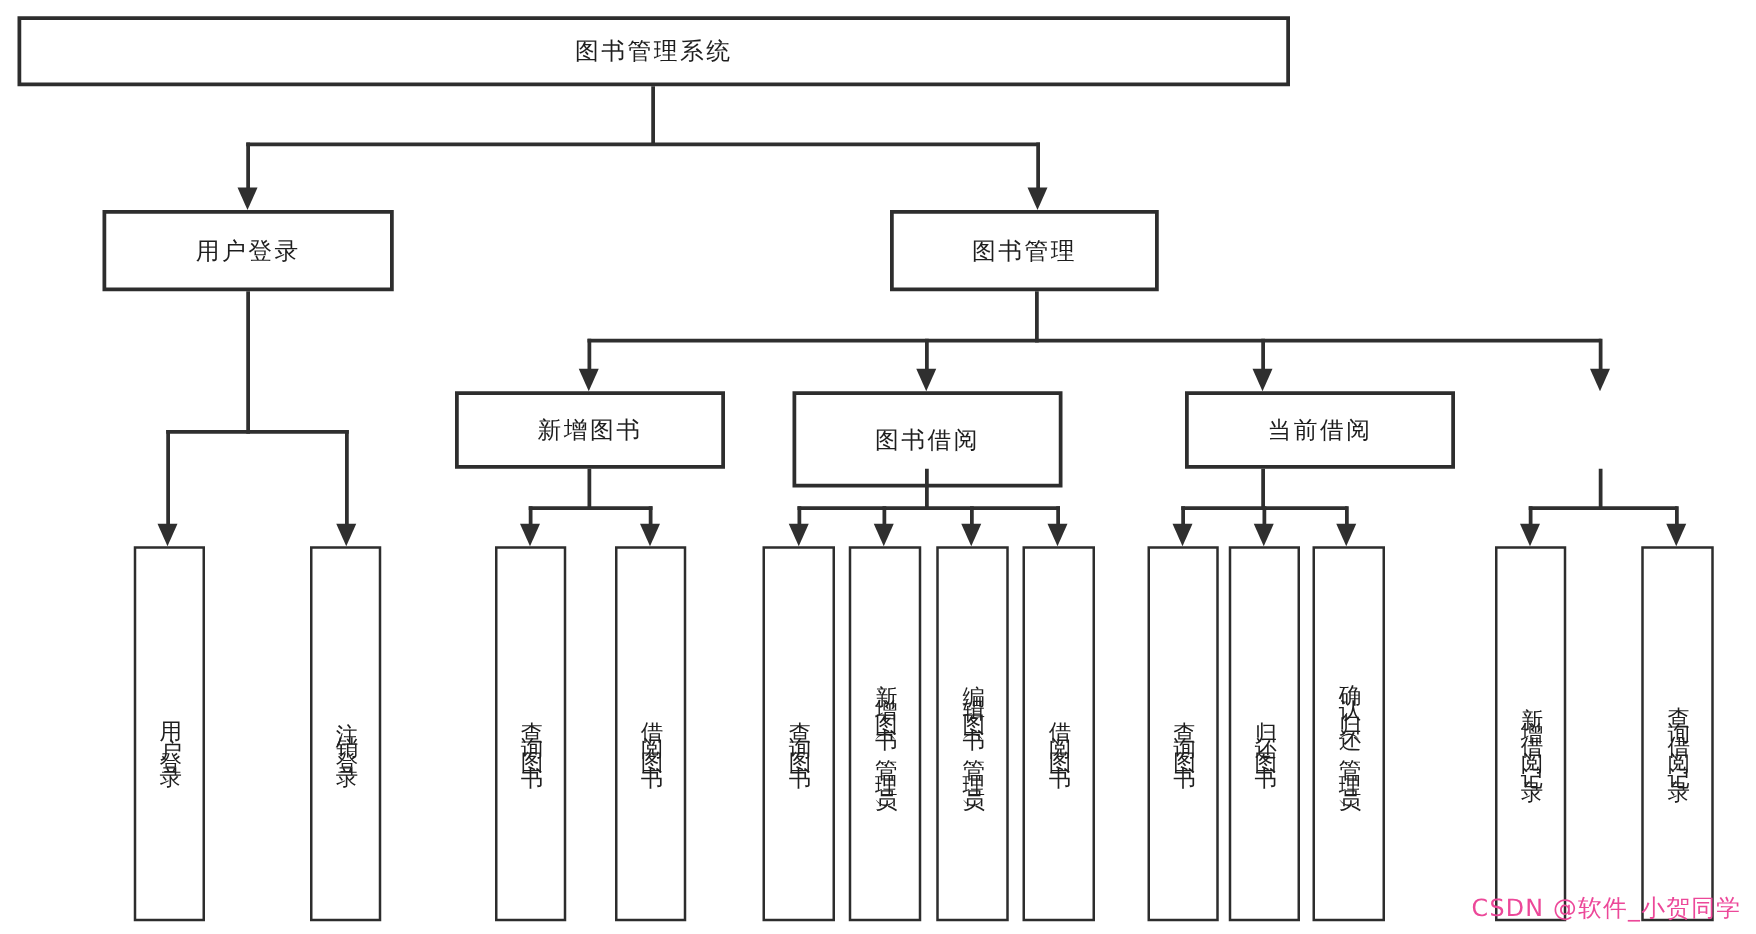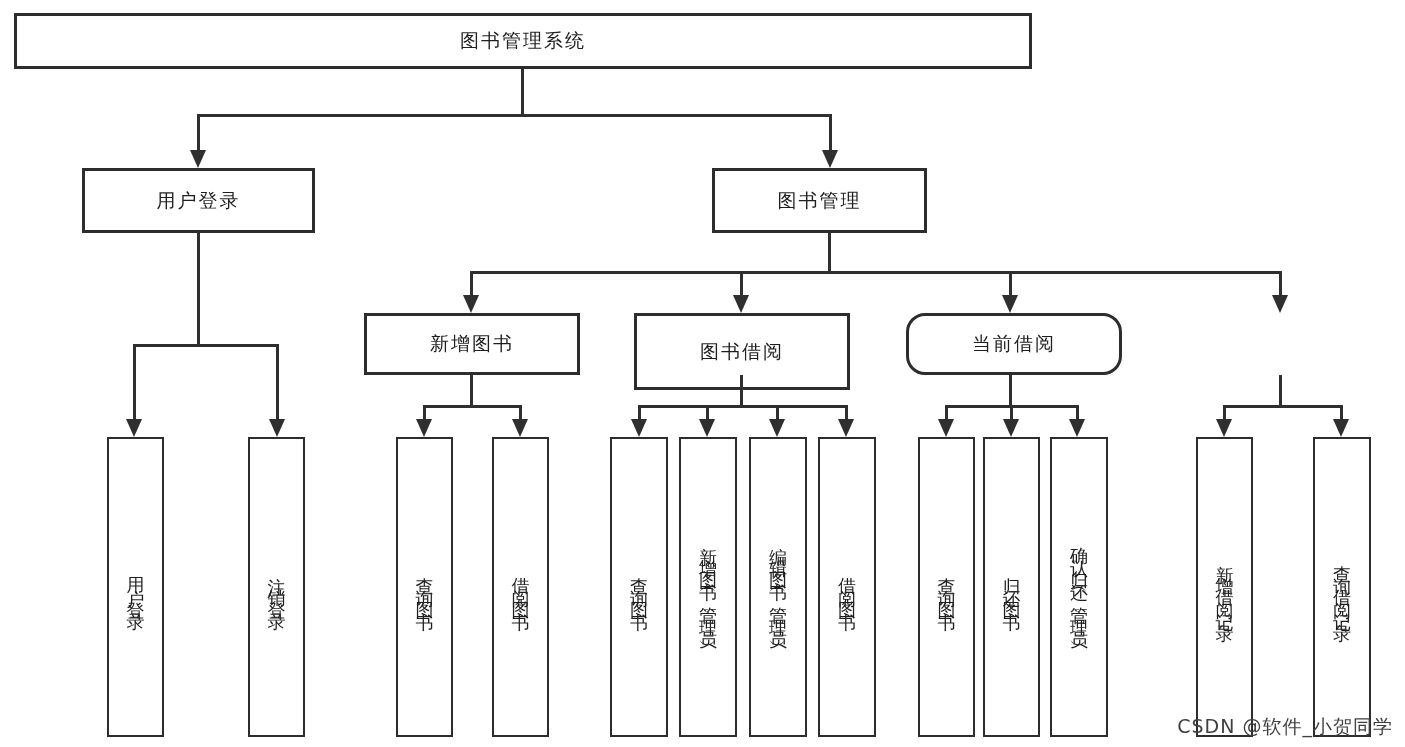--- a/index.html
+++ b/index.html
@@ -63,21 +63,21 @@
     border-left: 8px solid transparent;
     border-right: 8px solid transparent;
     border-top: 18px solid #2f2f2f;
   }
   
   #watermark {
     position: absolute;
     top: 714px;
     right: 12px;
     font-size: 19px;
-    color: #404040;
+    color: #ec4899;
     letter-spacing: 1px;
     white-space: nowrap;
   }
 </style>
 </head>
 <body>
 
 <div id="canvas">
 
   <div class="node" style="left:14px; top:13px; width:1018px; height:56px;">图书管理系统</div>
@@ -105,21 +105,21 @@
   <div class="ah" style="left:463px; top:295px;"></div>
   <div class="v" style="left:740px; top:271px; height:26px;"></div>
   <div class="ah" style="left:733px; top:295px;"></div>
   <div class="v" style="left:1009px; top:271px; height:26px;"></div>
   <div class="ah" style="left:1002px; top:295px;"></div>
   <div class="v" style="left:1279px; top:271px; height:26px;"></div>
   <div class="ah" style="left:1272px; top:295px;"></div>
 
   <div class="node" style="left:364px; top:313px; width:216px; height:62px;">新增图书</div>
   <div class="node" style="left:634px; top:313px; width:216px; height:77px;">图书借阅</div>
-  <div class="node" style="left:906px; top:313px; width:216px; height:62px;border-radius:19px;">当前借阅</div>
+  <div class="node" style="left:948px; top:313px; width:216px; height:62px;">当前借阅</div>
 
   <div class="v" style="left:470px; top:375px; height:33px;"></div>
   <div class="h" style="left:423px; top:405px; width:99px;"></div>
   <div class="v" style="left:423px; top:405px; height:17px;"></div>
   <div class="ah" style="left:416px; top:419px;"></div>
   <div class="v" style="left:519px; top:405px; height:17px;"></div>
   <div class="ah" style="left:512px; top:419px;"></div>
 
   <div class="v" style="left:740px; top:375px; height:33px;"></div>
   <div class="h" style="left:638px; top:405px; width:210px;"></div>

